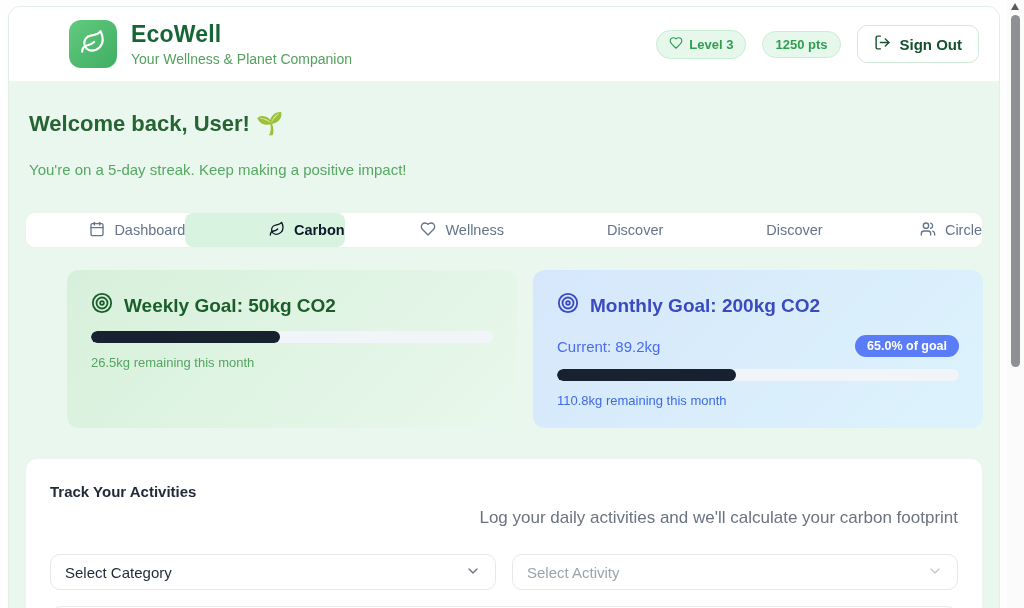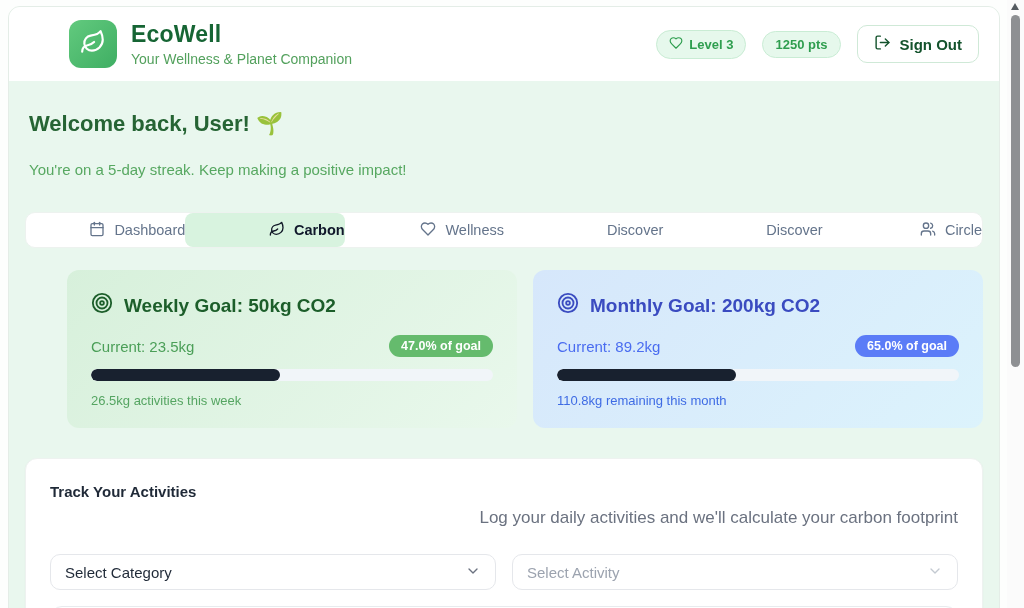--- a/index.html
+++ b/index.html
@@ -192,28 +192,24 @@
         <div class="goal-head">
           <span>
             <svg width="22" height="22" viewBox="0 0 24 24" fill="none" stroke="#1c5e2a" stroke-width="2">
               <circle cx="12" cy="12" r="10"></circle>
                 <circle cx="12" cy="12" r="6"></circle>
                 <circle cx="12" cy="12" r="2"></circle>
             </svg>
           </span>
           <span>Weekly Goal: 50kg CO2</span>
         </div>
-        <div class="goal-row">
-          <span class="goal-current">Current: 23.5kg</span>
-          <span class="goal-badge">47.0% of goal</span>
-        </div>
         <div class="goal-bar">
           <div class="goal-fill" style="width: 47%;"></div>
         </div>
-        <div class="goal-remaining">26.5kg activities this week</div>
+        <div class="goal-remaining">26.5kg remaining this month</div>
       </div>
 
       <div class="goal-card monthly">
         <div class="goal-head">
           <span>
             <svg width="22" height="22" viewBox="0 0 24 24" fill="none" stroke="#3a4bc0" stroke-width="2">
               <circle cx="12" cy="12" r="10"></circle>
                 <circle cx="12" cy="12" r="6"></circle>
                 <circle cx="12" cy="12" r="2"></circle>
             </svg>

